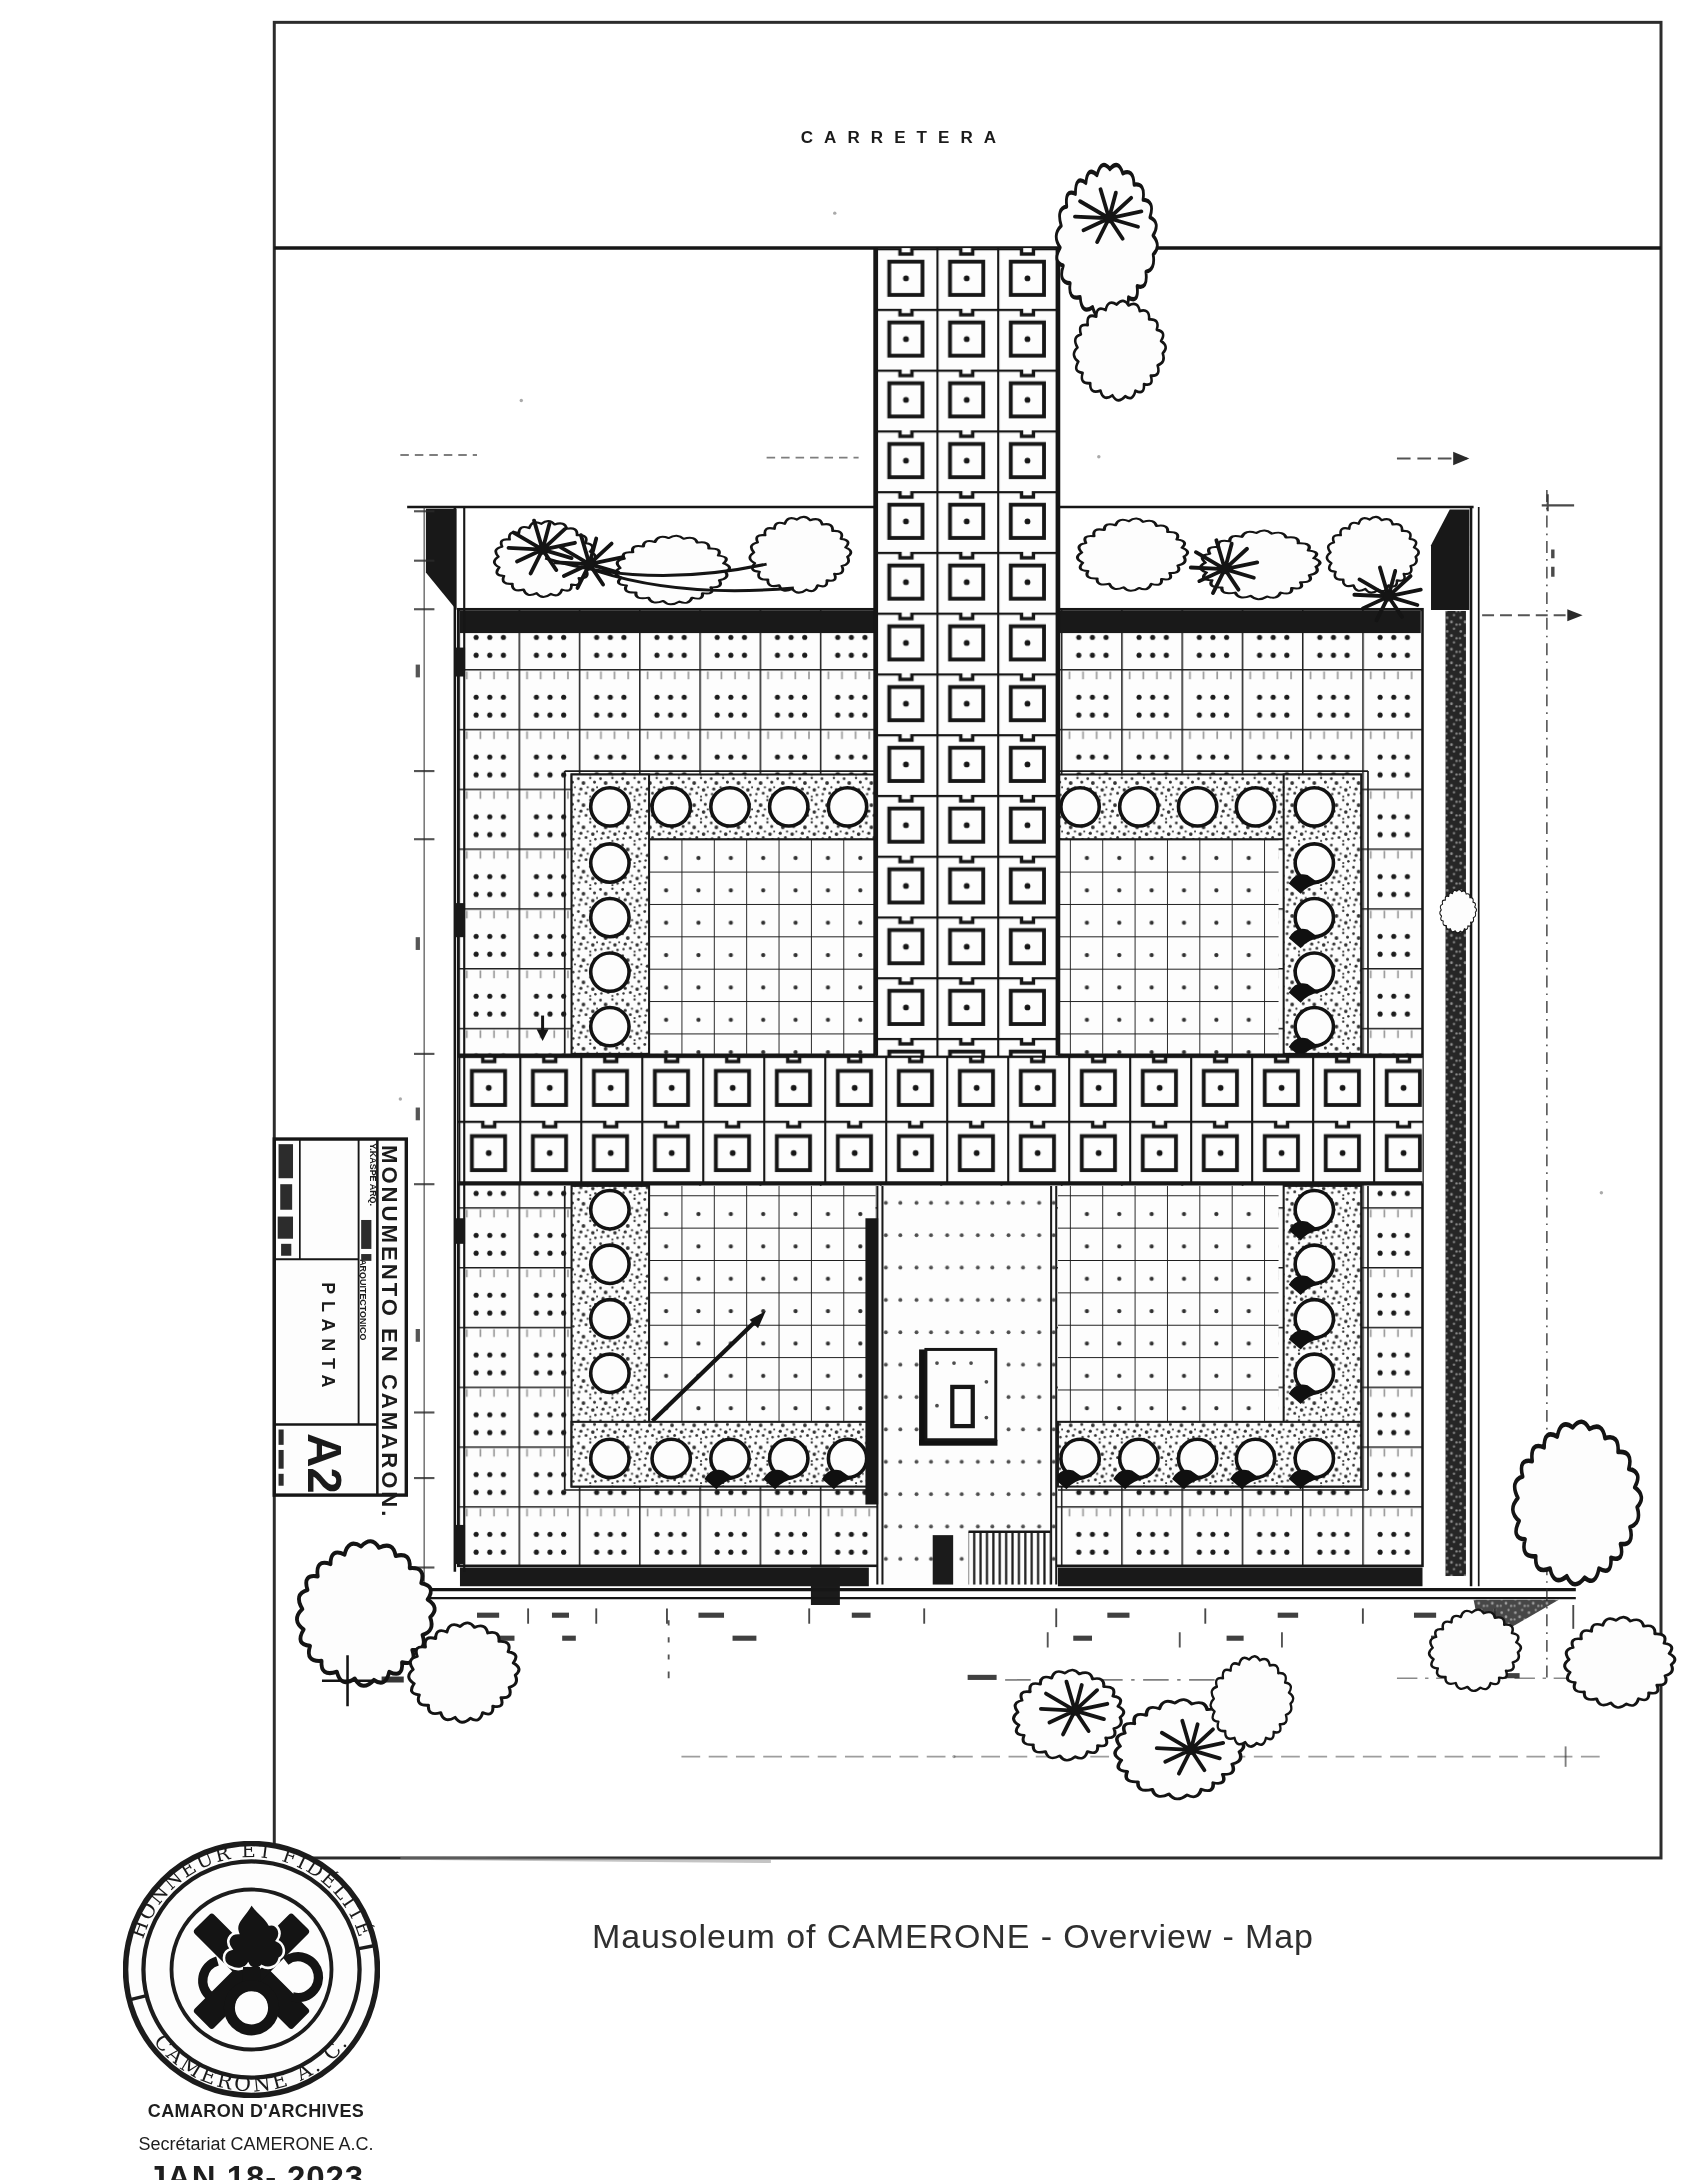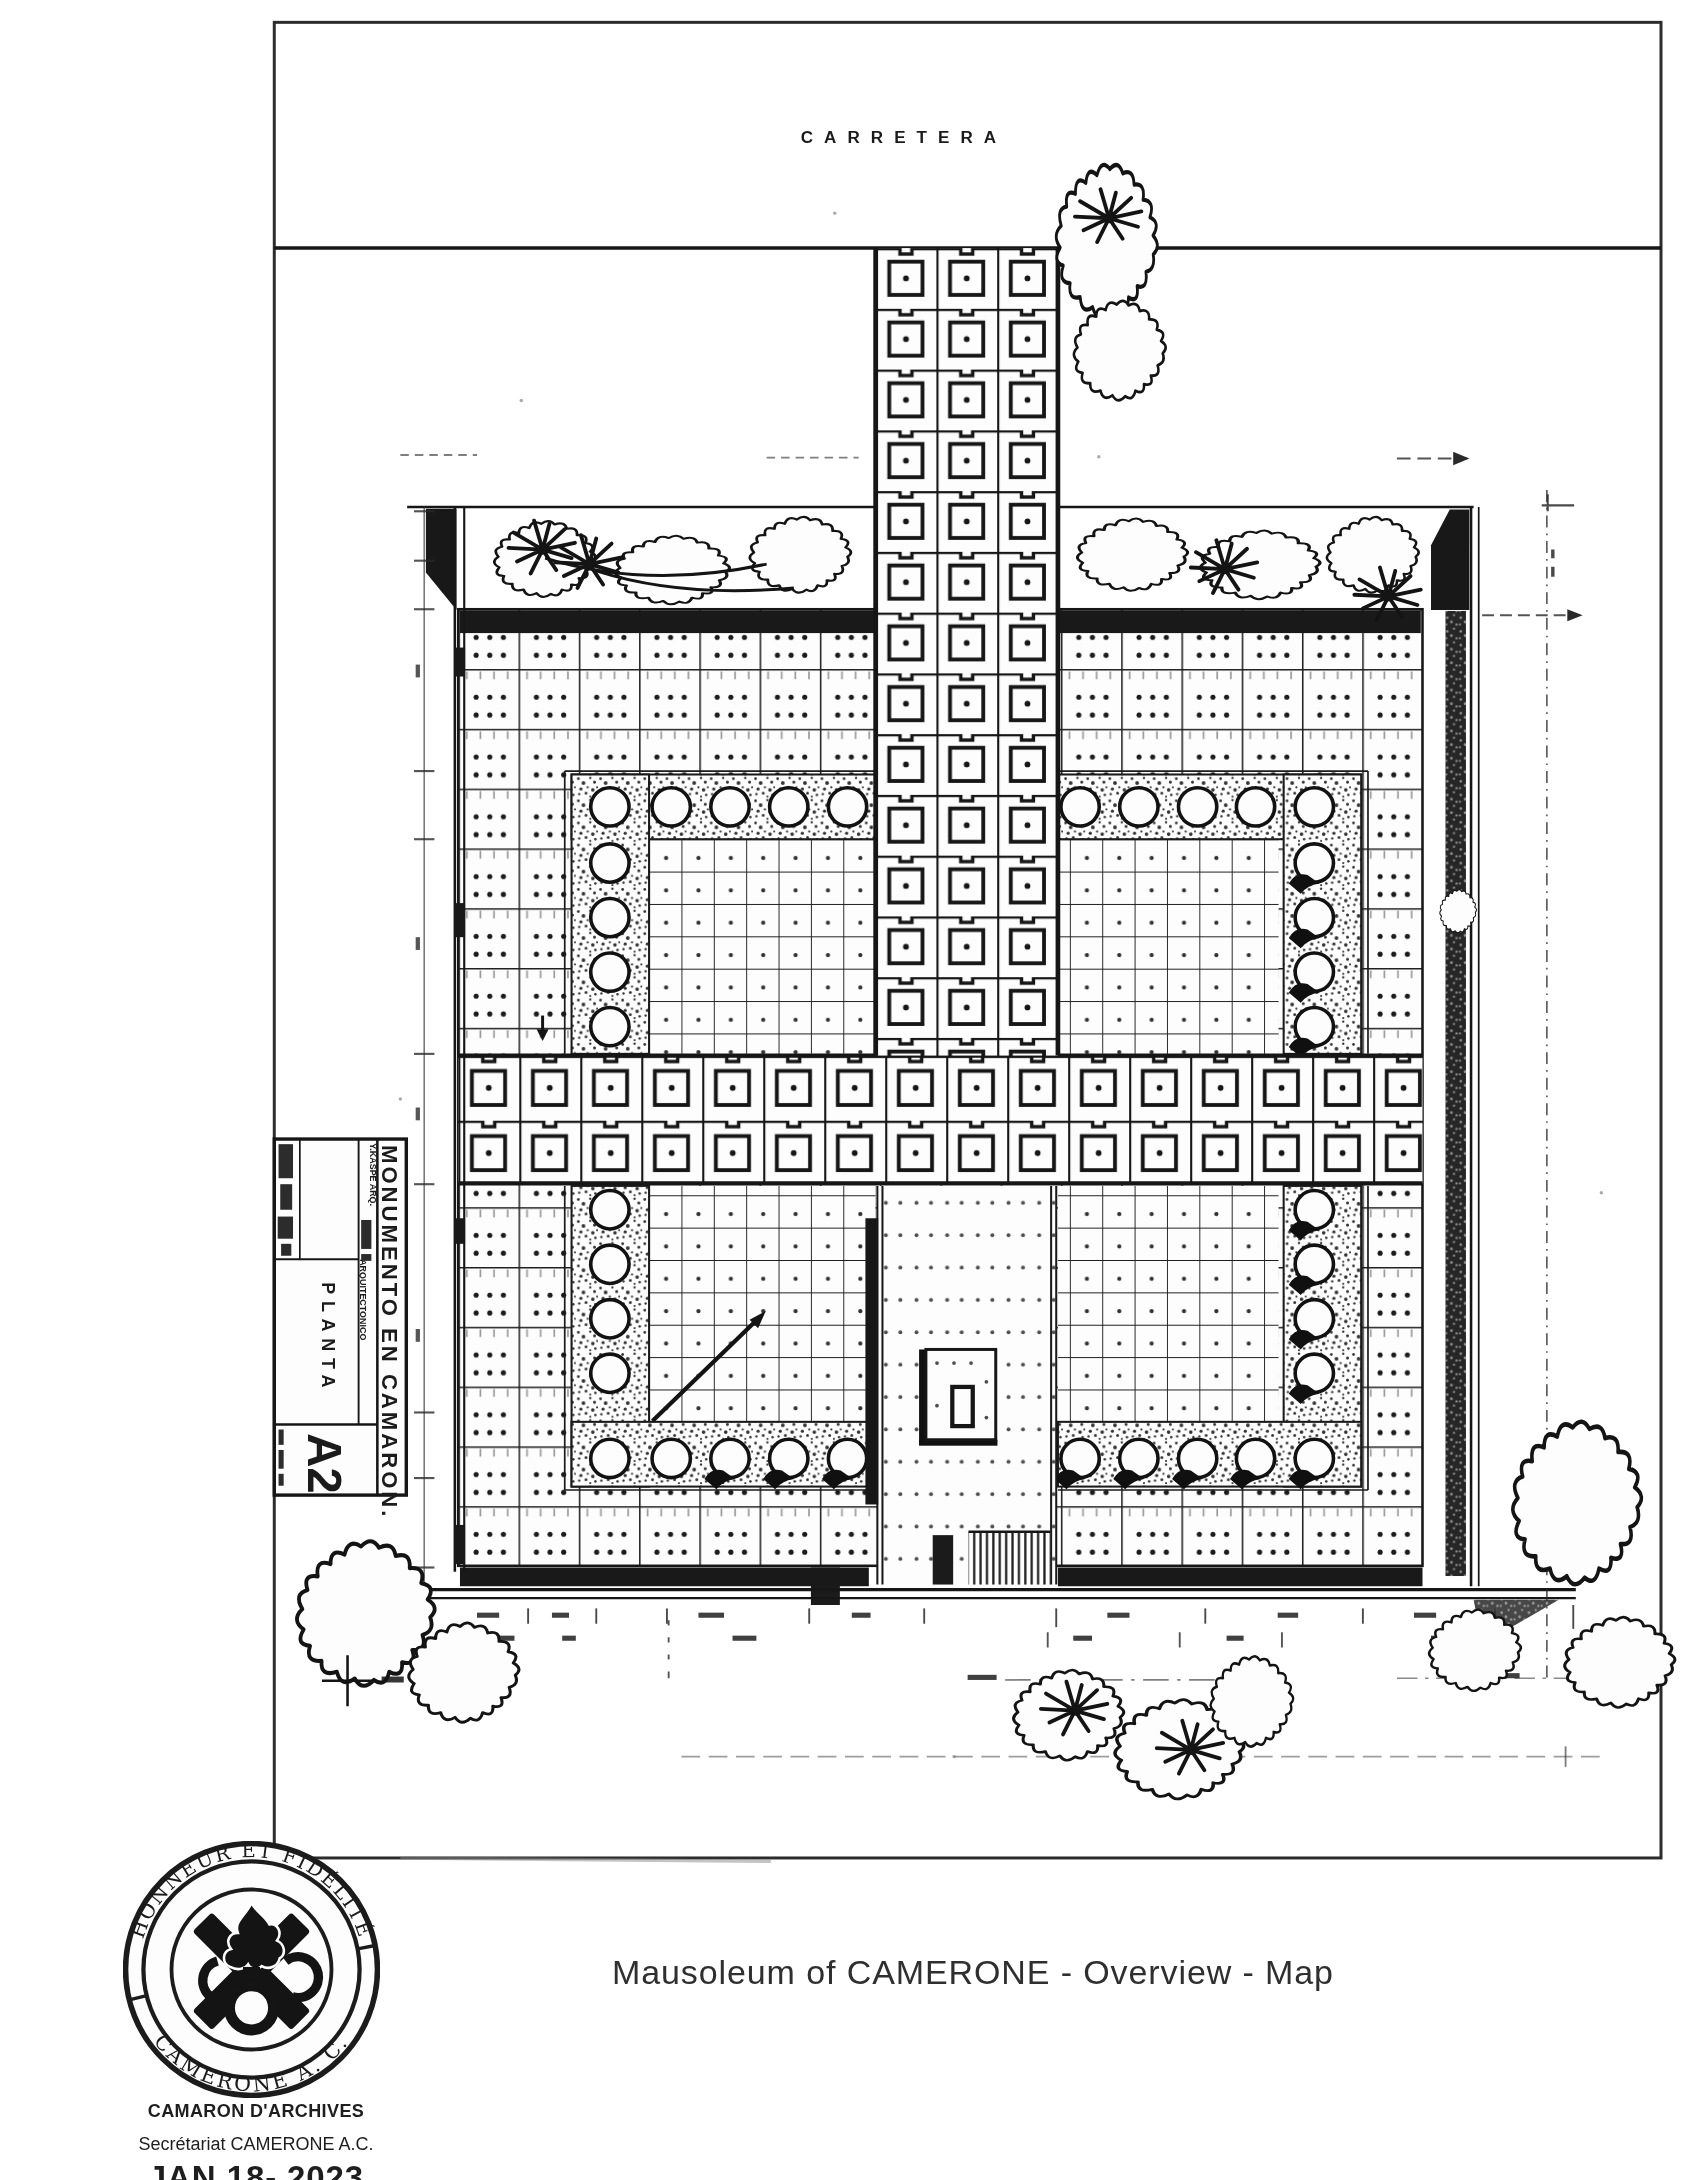--- a/index.html
+++ b/index.html
@@ -1,21 +1,21 @@
 <!DOCTYPE html>
 <html style="font-size:13.6px"><head>
 <meta charset="utf-8">
 <style>
   html,body{margin:0;padding:0;background:#ffffff;}
   body{width:1684px;height:2181px;position:relative;overflow:hidden;
        font-family:"Liberation Sans",sans-serif;}
   #plan-svg{position:absolute;left:0;top:0;}
   #seal-svg{position:absolute;left:123px;top:1841px;}
-  .caption{position:absolute;left:612px;top:1917px;font-size:34px;
-           letter-spacing:0.9px;color:#2f2f2f;white-space:nowrap;margin-top:36px;}
+  .caption{position:absolute;left:592px;top:1917px;font-size:34px;
+           letter-spacing:0.9px;color:#2f2f2f;white-space:nowrap;}
   .footer{position:absolute;left:94px;top:2101px;width:324px;text-align:center;
           color:#1e1e1e;}
   .footer .f1{font-size:18px;font-weight:bold;letter-spacing:0.4px;}
   .footer .f2{font-size:18px;font-weight:normal;margin-top:12px;}
   .footer .fd{font-size:33px;font-weight:bold;letter-spacing:0.9px;margin-top:4.3px;}
   svg text{fill:#1b1b1b;}
 </style>
 </head>
 <body>
 

